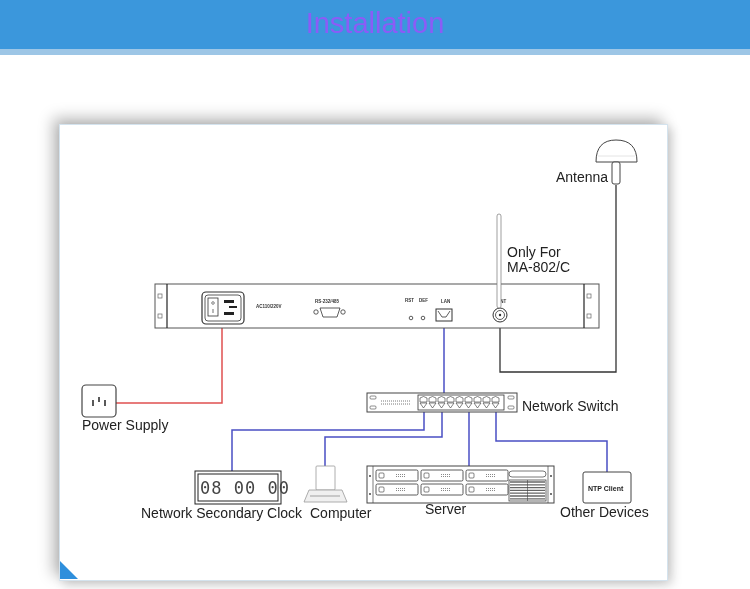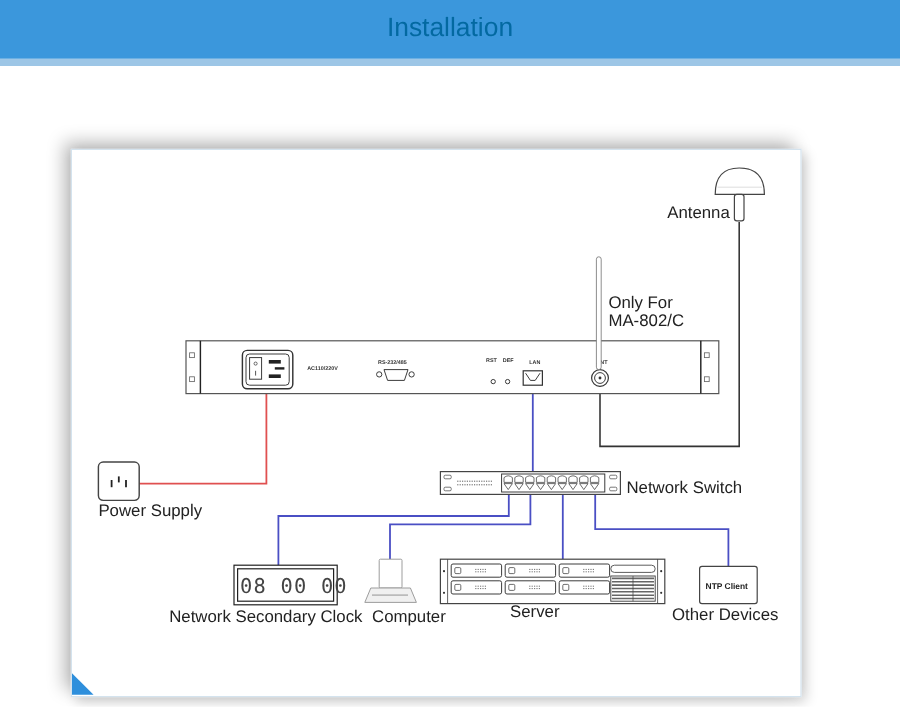--- a/index.html
+++ b/index.html
@@ -1,19 +1,19 @@
 <!DOCTYPE html>
 <html><head>
 <meta charset="utf-8">
 <style>
   html, body { margin: 0; padding: 0; }
   body { width: 750px; height: 589px; background: #ffffff; position: relative; overflow: hidden; font-family: "Liberation Sans", sans-serif; }
   .banner { position: absolute; left: 0; top: 0; width: 750px; height: 49px; background: #3b97dc; }
   .banner-strip { position: absolute; left: 0; top: 49px; width: 750px; height: 6px; background: #9dc6e6; }
-  .banner-title { position: absolute; left: 0; top: 0; width: 750px; height: 49px; line-height: 46px; text-align: center; color: #0369a1; font-size: 22px; font-family: "Liberation Sans", sans-serif; }
+  .banner-title { position: absolute; left: 0; top: 0; width: 750px; height: 49px; line-height: 46px; text-align: center; color: #8b5cf6; font-size: 29px; font-family: "Liberation Sans", sans-serif; }
   .panel { position: absolute; left: 59px; top: 124px; width: 607px; height: 455px; background: #ffffff; border: 1px solid #d4e3ee; box-shadow: -6px -6px 14px rgba(0,0,0,0.28), 4px 4px 10px rgba(0,0,0,0.18); }
   .corner { position: absolute; left: 60px; top: 561px; width: 0; height: 0; border-bottom: 18px solid #2e8fdc; border-right: 18px solid transparent; }
   svg#diagram { position: absolute; left: 0; top: 0; }
   .lbl { font-family: "Liberation Sans", sans-serif; font-size: 14px; fill: #222; }
   .tiny { font-family: "Liberation Sans", sans-serif; font-size: 4.5px; font-weight: bold; fill: #333; }
   .ntp { font-family: "Liberation Sans", sans-serif; font-size: 7px; font-weight: bold; fill: #222; }
   .clockdigits { font-family: "DejaVu Sans Mono", monospace; font-size: 17px; fill: #444; letter-spacing: 1px; }
 </style>
 </head>
 <body>

